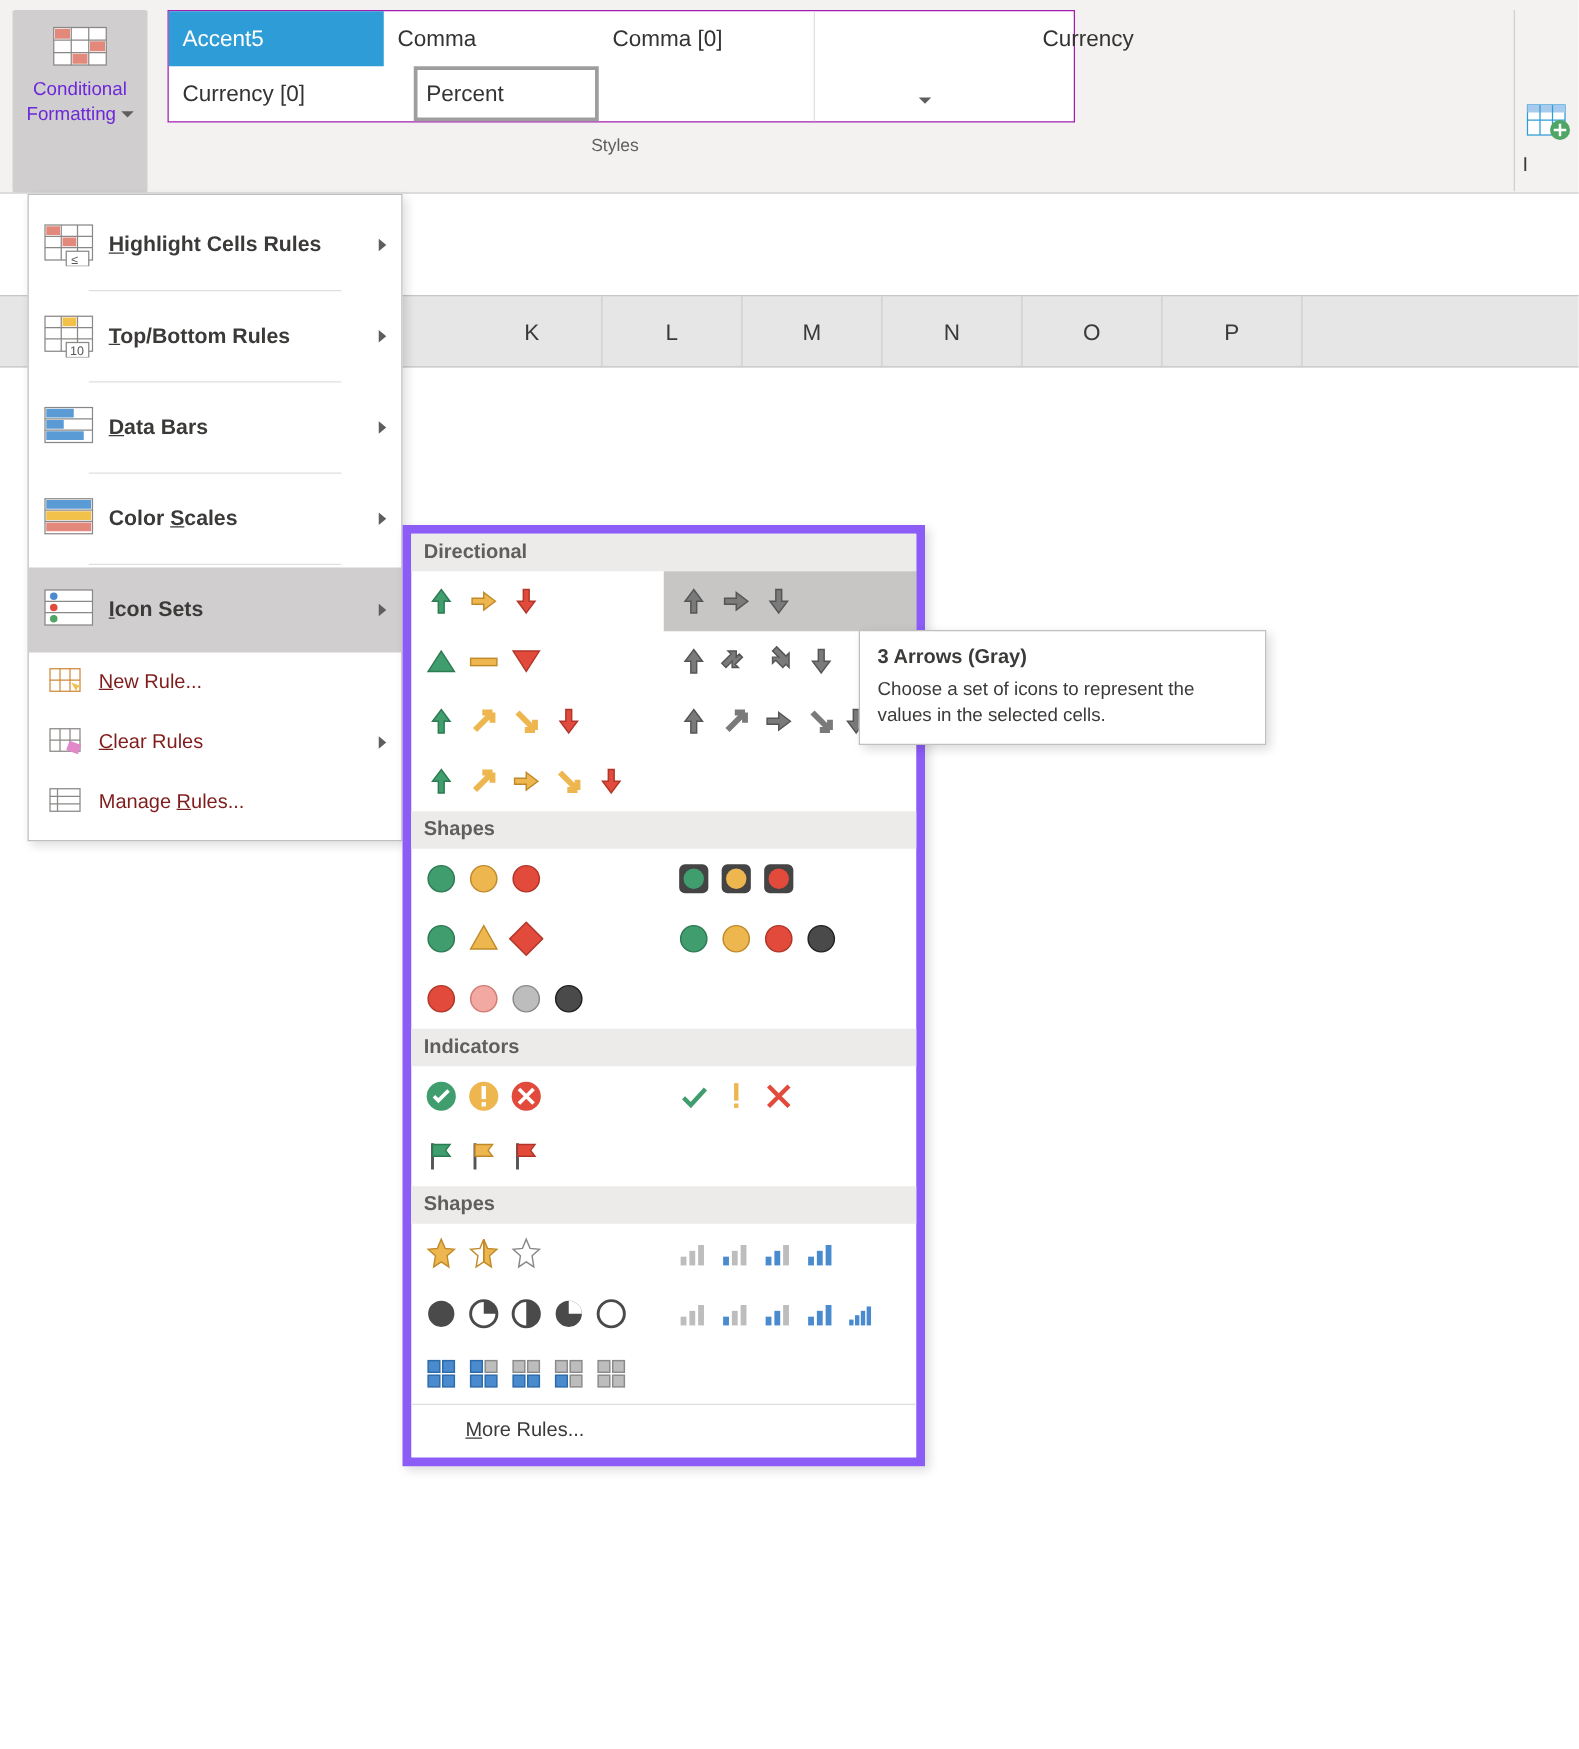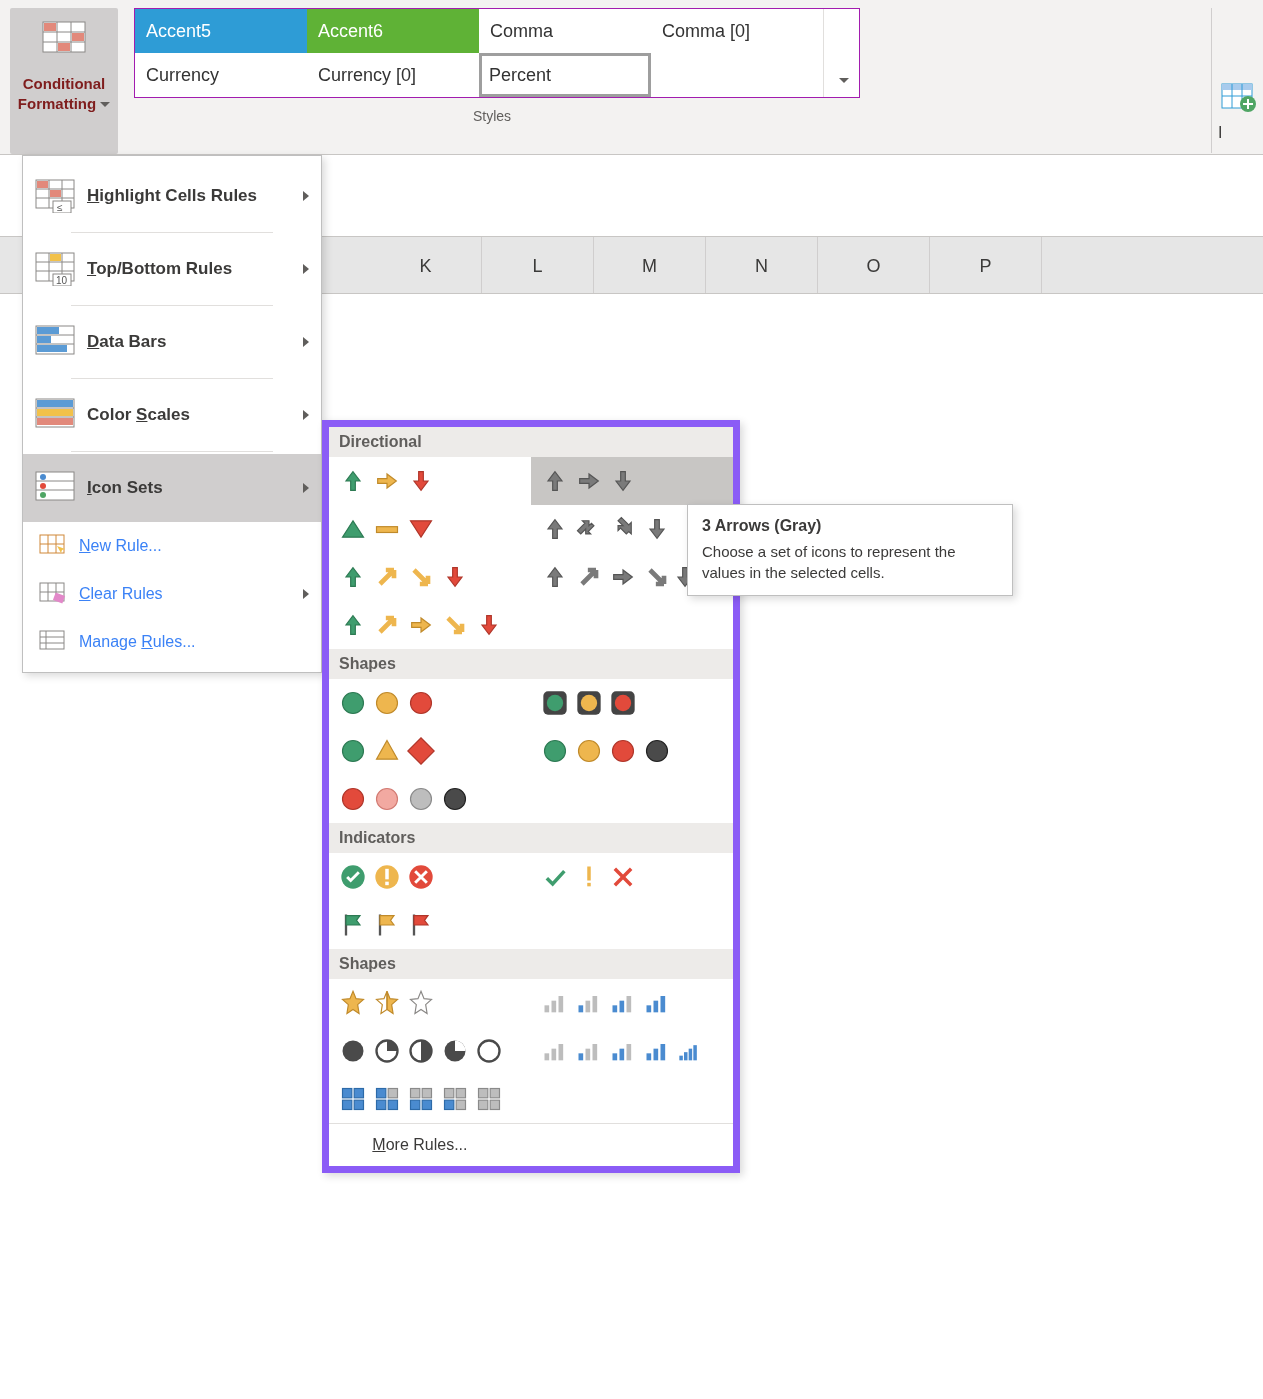--- a/index.html
+++ b/index.html
@@ -5,44 +5,44 @@
 * { box-sizing: border-box; margin: 0; padding: 0; }
 body { font-family: "Segoe UI", Arial, sans-serif; font-size: 15px; background: #fff; color: #333; overflow: hidden; width: 1263px; height: 1399px; position: relative; }
 
 
 .ribbon { display: flex; background: #f3f2f1; border-bottom: 1px solid #c8c6c4; padding: 8px 10px 0 10px; height: 155px; }
 .rb-group { display: flex; flex-direction: column; align-items: center; padding: 0 6px; }
 .rb-big-btns { display: flex; }
 .big-btn { display: flex; flex-direction: column; align-items: center; justify-content: flex-start; width: 108px; padding: 6px 4px 2px 4px; cursor: pointer; text-align: center; font-size: 15px; border-radius: 2px; }
 .big-btn.active { background: #d0cece; }
 .big-btn .ic { height: 48px; display: flex; align-items: center; justify-content: center; }
-.big-btn .lbl { margin-top: 12px; line-height: 1.3; color:#7f1d1d;font-weight:bold; }
+.big-btn .lbl { margin-top: 0; line-height: 1.3; color:#6d28d9; }
 .drop-tri { display:inline-block; width:0;height:0;border-left:5px solid transparent;border-right:5px solid transparent;border-top:5px solid #605e5c; margin-left:4px; vertical-align: middle;}
 
 .styles-gallery { display: grid; grid-template-columns: repeat(4, 172px) 36px; grid-template-rows: 44px 44px; border:1px solid #a21caf; background:#fff; margin-left: 10px;}
 .style-cell { border:1px solid transparent; padding: 7px 10px; font-size: 18px; cursor: pointer; display:flex; align-items:center;}
 .style-cell.accent5 { background:#2e9cd6; color:#fff;}
 .style-cell.accent6 { background:#5fb236; color:#fff;}
-.style-cell.selected { border:3px solid #9e9e9e; padding:4px 7px;}
+.style-cell.selected { border:3px solid #9e9e9e; padding:4px 7px;margin-left:24px;}
 .gallery-drop { grid-row: span 2; display:flex; align-items:flex-end; justify-content:center; border-left:1px solid #e1dfdd; cursor:pointer; padding-bottom:14px;}
 .rb-label { color:#605e5c; font-size: 14px; margin-top: 10px; text-align:center;}
 
 
 .colhdr { position:absolute; top:236px; left:0; right:0; height:58px; background:#e6e6e6; border-top:1px solid #c8c6c4; border-bottom:1px solid #c8c6c4; display:flex; padding-left: 370px;}
 .colhdr div { width: 112px; text-align:center; line-height:58px; border-right:1px solid #d0cece; color:#3b3a39; font-size:18px;}
 
 
 .cf-menu { position:absolute; top:155px; left:22px; width:300px; background:#fff; border:1px solid #bfbfbf; box-shadow: 3px 3px 8px rgba(0,0,0,.15); padding: 6px 0;}
 .cf-item { display:flex; align-items:center; padding: 16px 10px; cursor:pointer; position:relative;}
 .cf-item.hover { background:#d0cece;}
 .cf-item .mic { width:44px; height:36px; display:flex; align-items:center; justify-content:center; margin-right:10px;}
 .cf-item .mlbl { font-size:17px; font-weight:600; color:#3b3a39;}
 .cf-item .sub { position:absolute; right:12px; width:0;height:0;border-top:5px solid transparent;border-bottom:5px solid transparent;border-left:6px solid #605e5c;}
 .cf-sep { height:1px; background:#e1dfdd; margin: 2px 48px 2px 48px;}
-.cf-simple { display:flex; align-items:center; padding: 10px 12px; cursor:pointer; font-size:16px; color:#3b82f6;}
+.cf-simple { display:flex; align-items:center; padding: 10px 12px; cursor:pointer; font-size:16px; color:#7f1d1d;}
 .cf-simple .mic2 { width:36px; height:28px; display:flex; align-items:center; justify-content:center; margin-right:8px;}
 .cf-simple .sub { margin-left:auto; width:0;height:0;border-top:5px solid transparent;border-bottom:5px solid transparent;border-left:6px solid #605e5c;}
 
 
 .iconsets { position:absolute; top:420px; left:322px; width:418px; background:#fff; border:7px solid #8b5cf6; box-shadow: 3px 3px 8px rgba(0,0,0,.15);}
 .cat-hdr { background:#edebe9; color:#605e5c; font-weight:600; padding:6px 10px; font-size:16px;}
 .set-grid { display:grid; grid-template-columns: 1fr 1fr;}
 .set-cell { padding: 8px 10px; display:flex; gap:6px; align-items:center; cursor:pointer; min-height:48px;}
 .set-cell.hover { background:#c8c6c4;}
 .set-cell.narrow svg { width:28px; height:28px;}
@@ -80,21 +80,20 @@
         </svg>
       </span>
       <span class="lbl"><span style="white-space:pre-line">Conditional
 Formatting</span><span class="drop-tri"></span></span>
     </div>
   </div>
 
   <div class="rb-group">
     <div class="styles-gallery">
       <div class="style-cell accent5">Accent5</div>
-      <div class="style-cell accent6">Accent6</div>
       <div class="style-cell">Comma</div>
       <div class="style-cell">Comma [0]</div>
       <div class="gallery-drop">
           <span class="drop-tri"></span>
         </div>
       <div class="style-cell">Currency</div>
       <div class="style-cell">Currency [0]</div>
       <div class="style-cell selected">Percent</div>
       <div class="style-cell"></div>
     </div>

